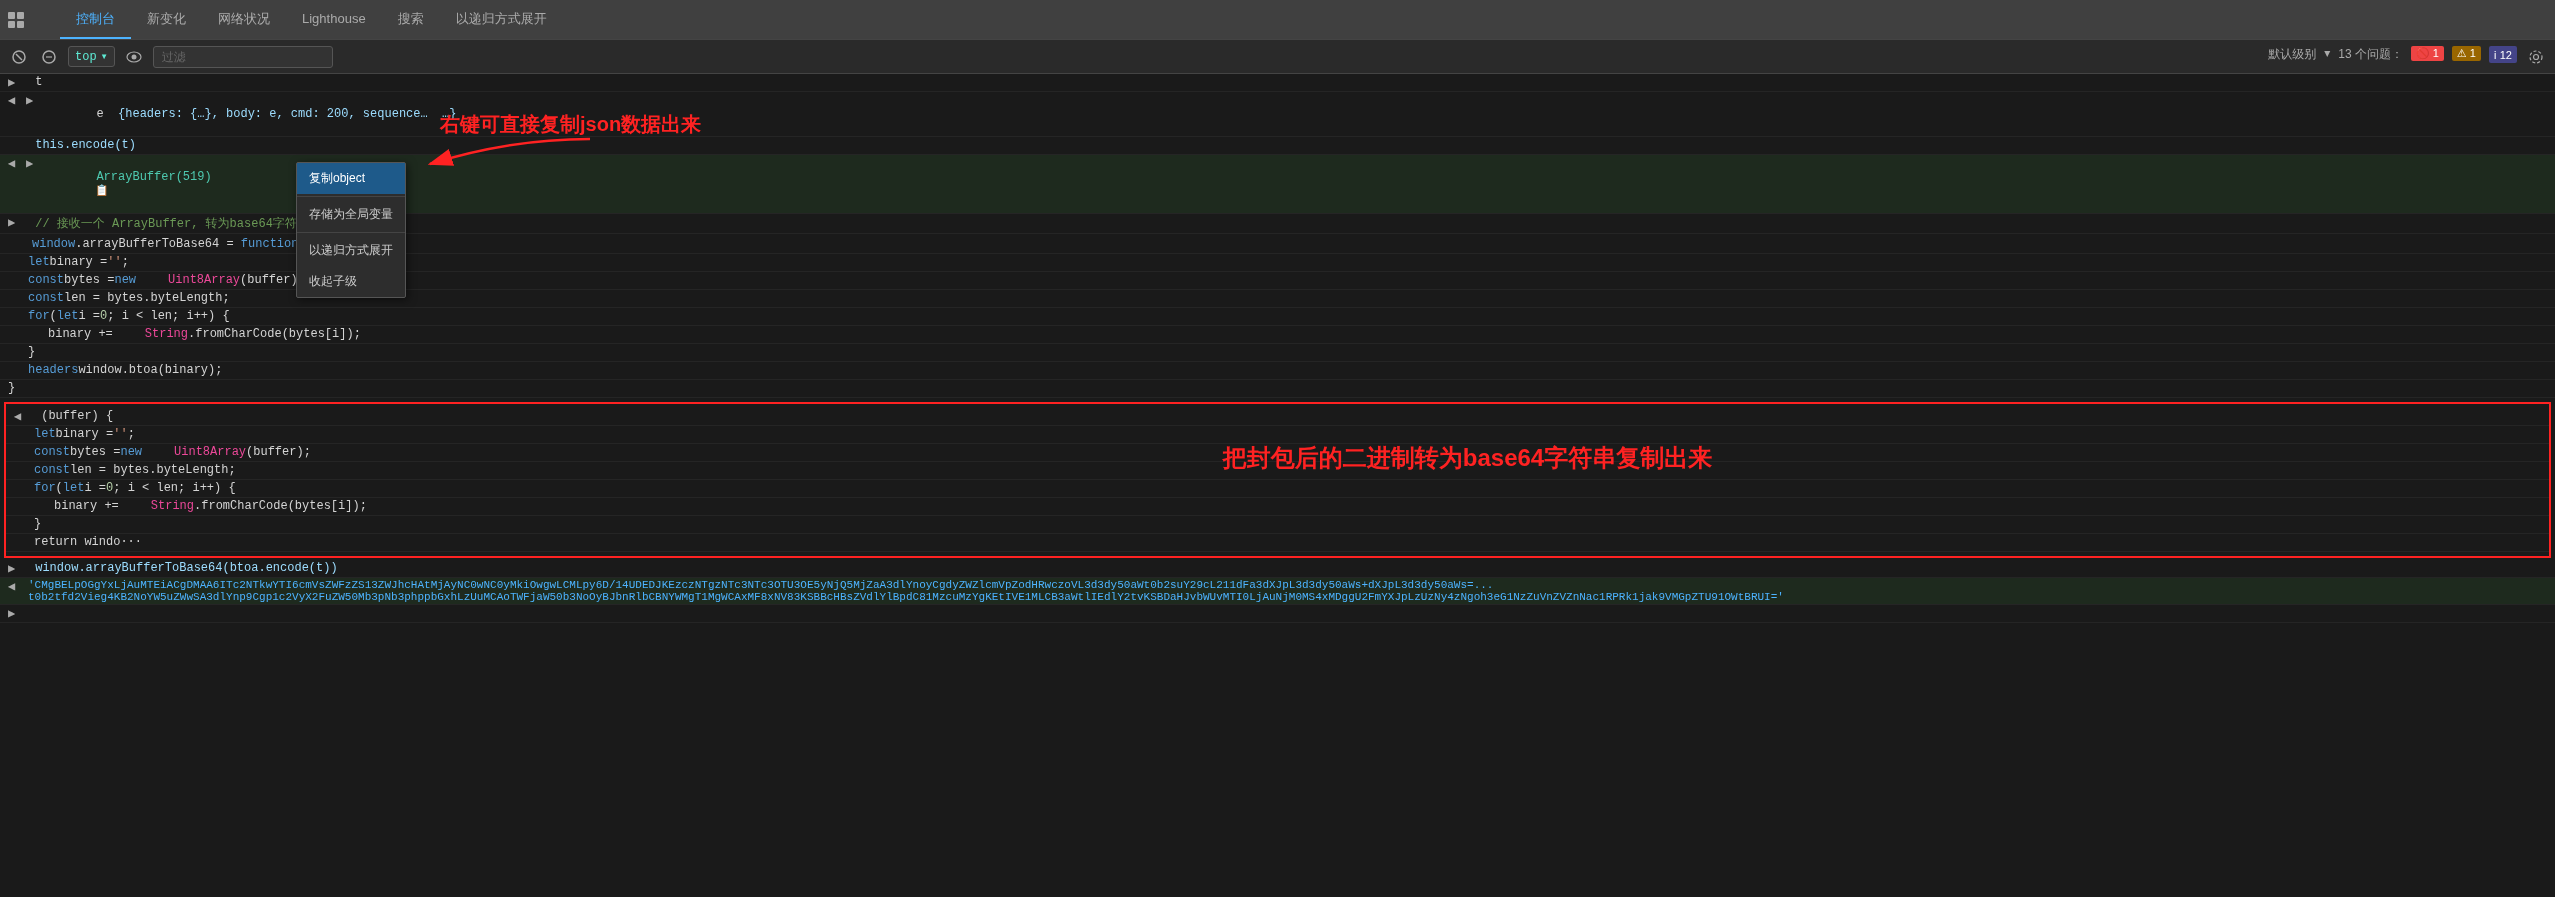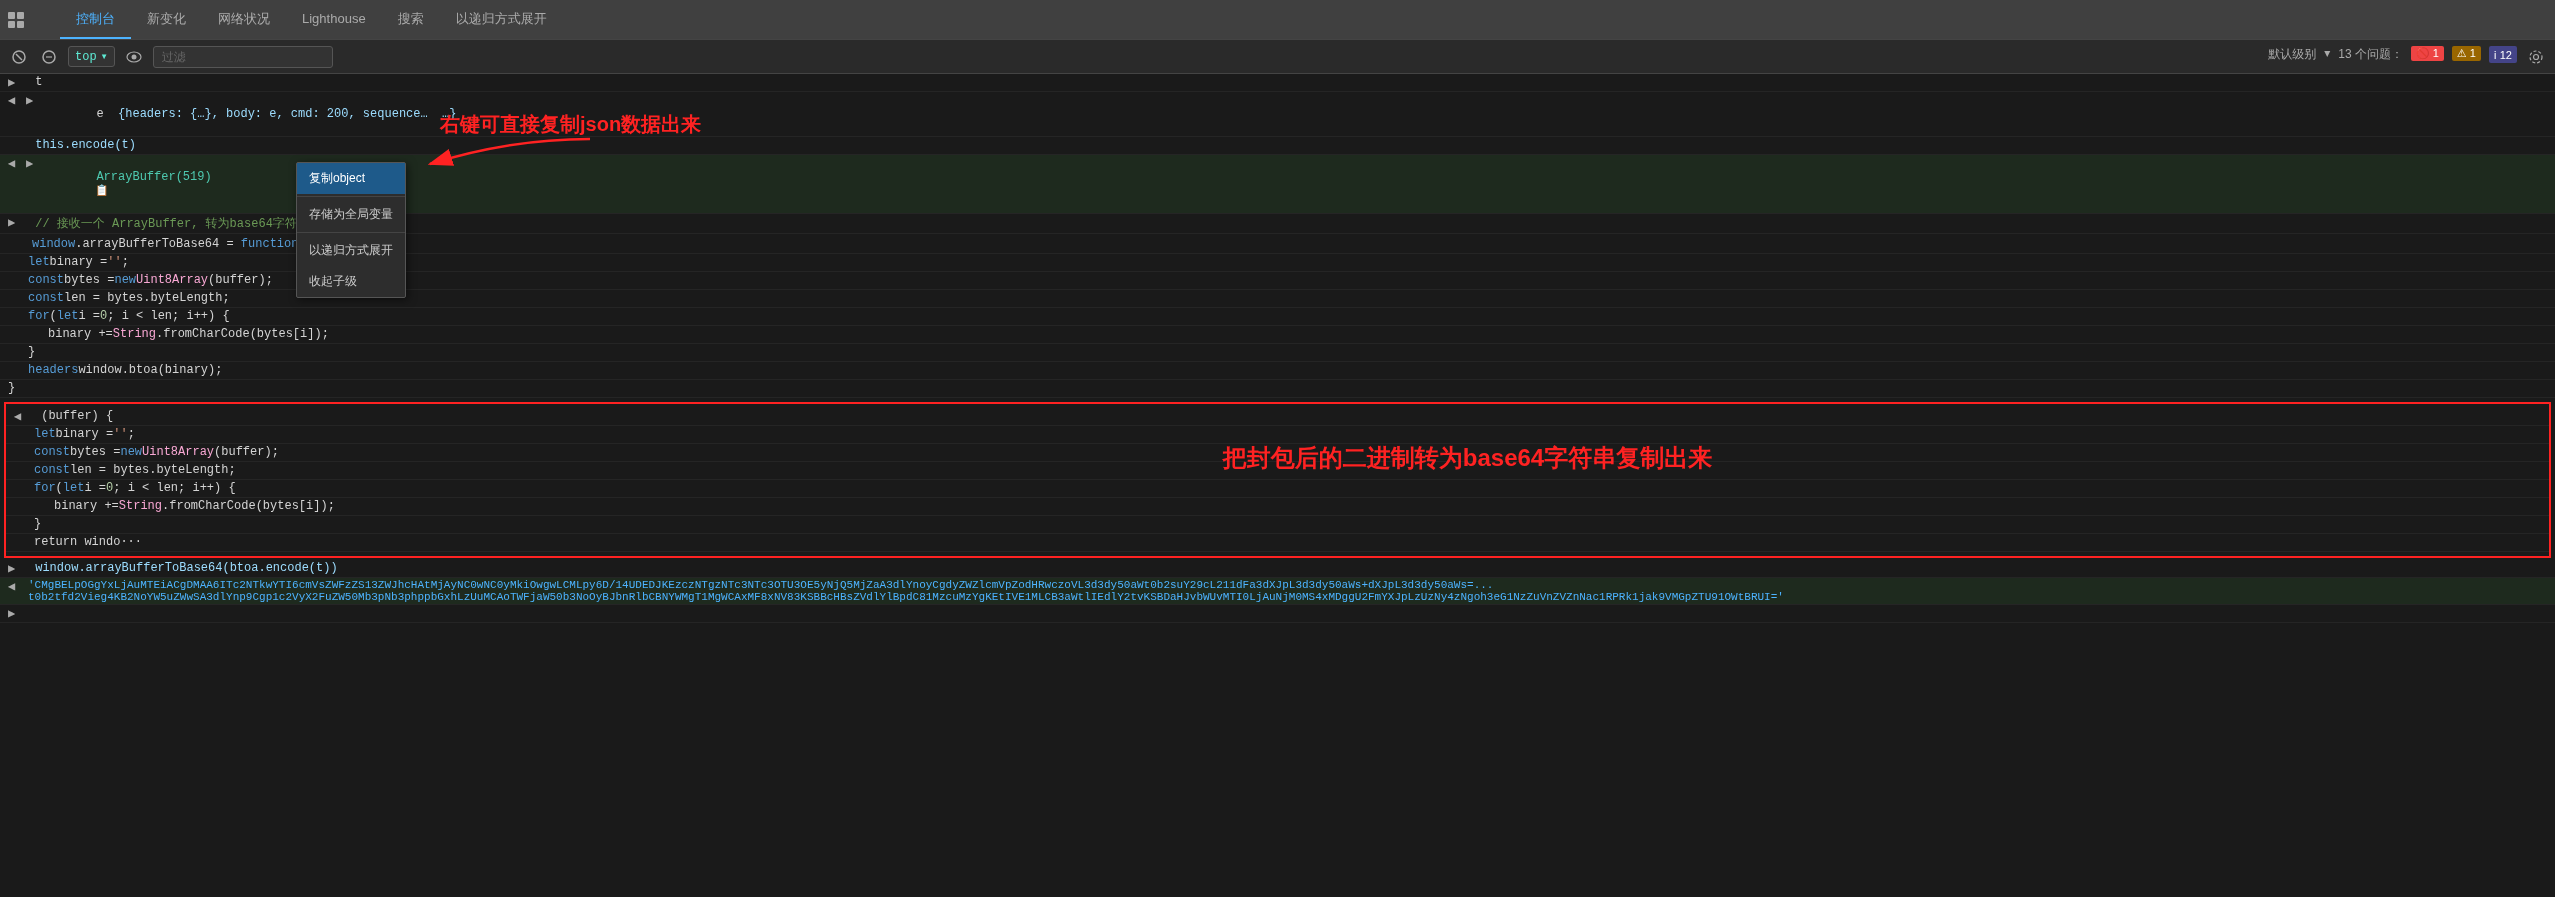--- a/index.html
+++ b/index.html
@@ -140,21 +140,21 @@
       flex: 1;
       padding-left: 4px;
       white-space: pre;
       overflow: hidden;
       text-overflow: ellipsis;
     }
 
     .kw-blue { color: #569cd6; }
     .kw-orange { color: #ce9178; }
     .kw-green { color: #4ec9b0; }
-    .kw-yellow { color: #f9a8d4; }
+    .kw-yellow { color: #ec4899; padding-left: 32px; }
     .kw-gray { color: #9cdcfe; }
     .kw-comment { color: #6a9955; }
     .kw-num { color: #b5cea8; }
     .kw-white { color: #d4d4d4; }
     .kw-light { color: #9cdcfe; }
 
     
     .context-menu {
       position: absolute;
       top: 88px;

